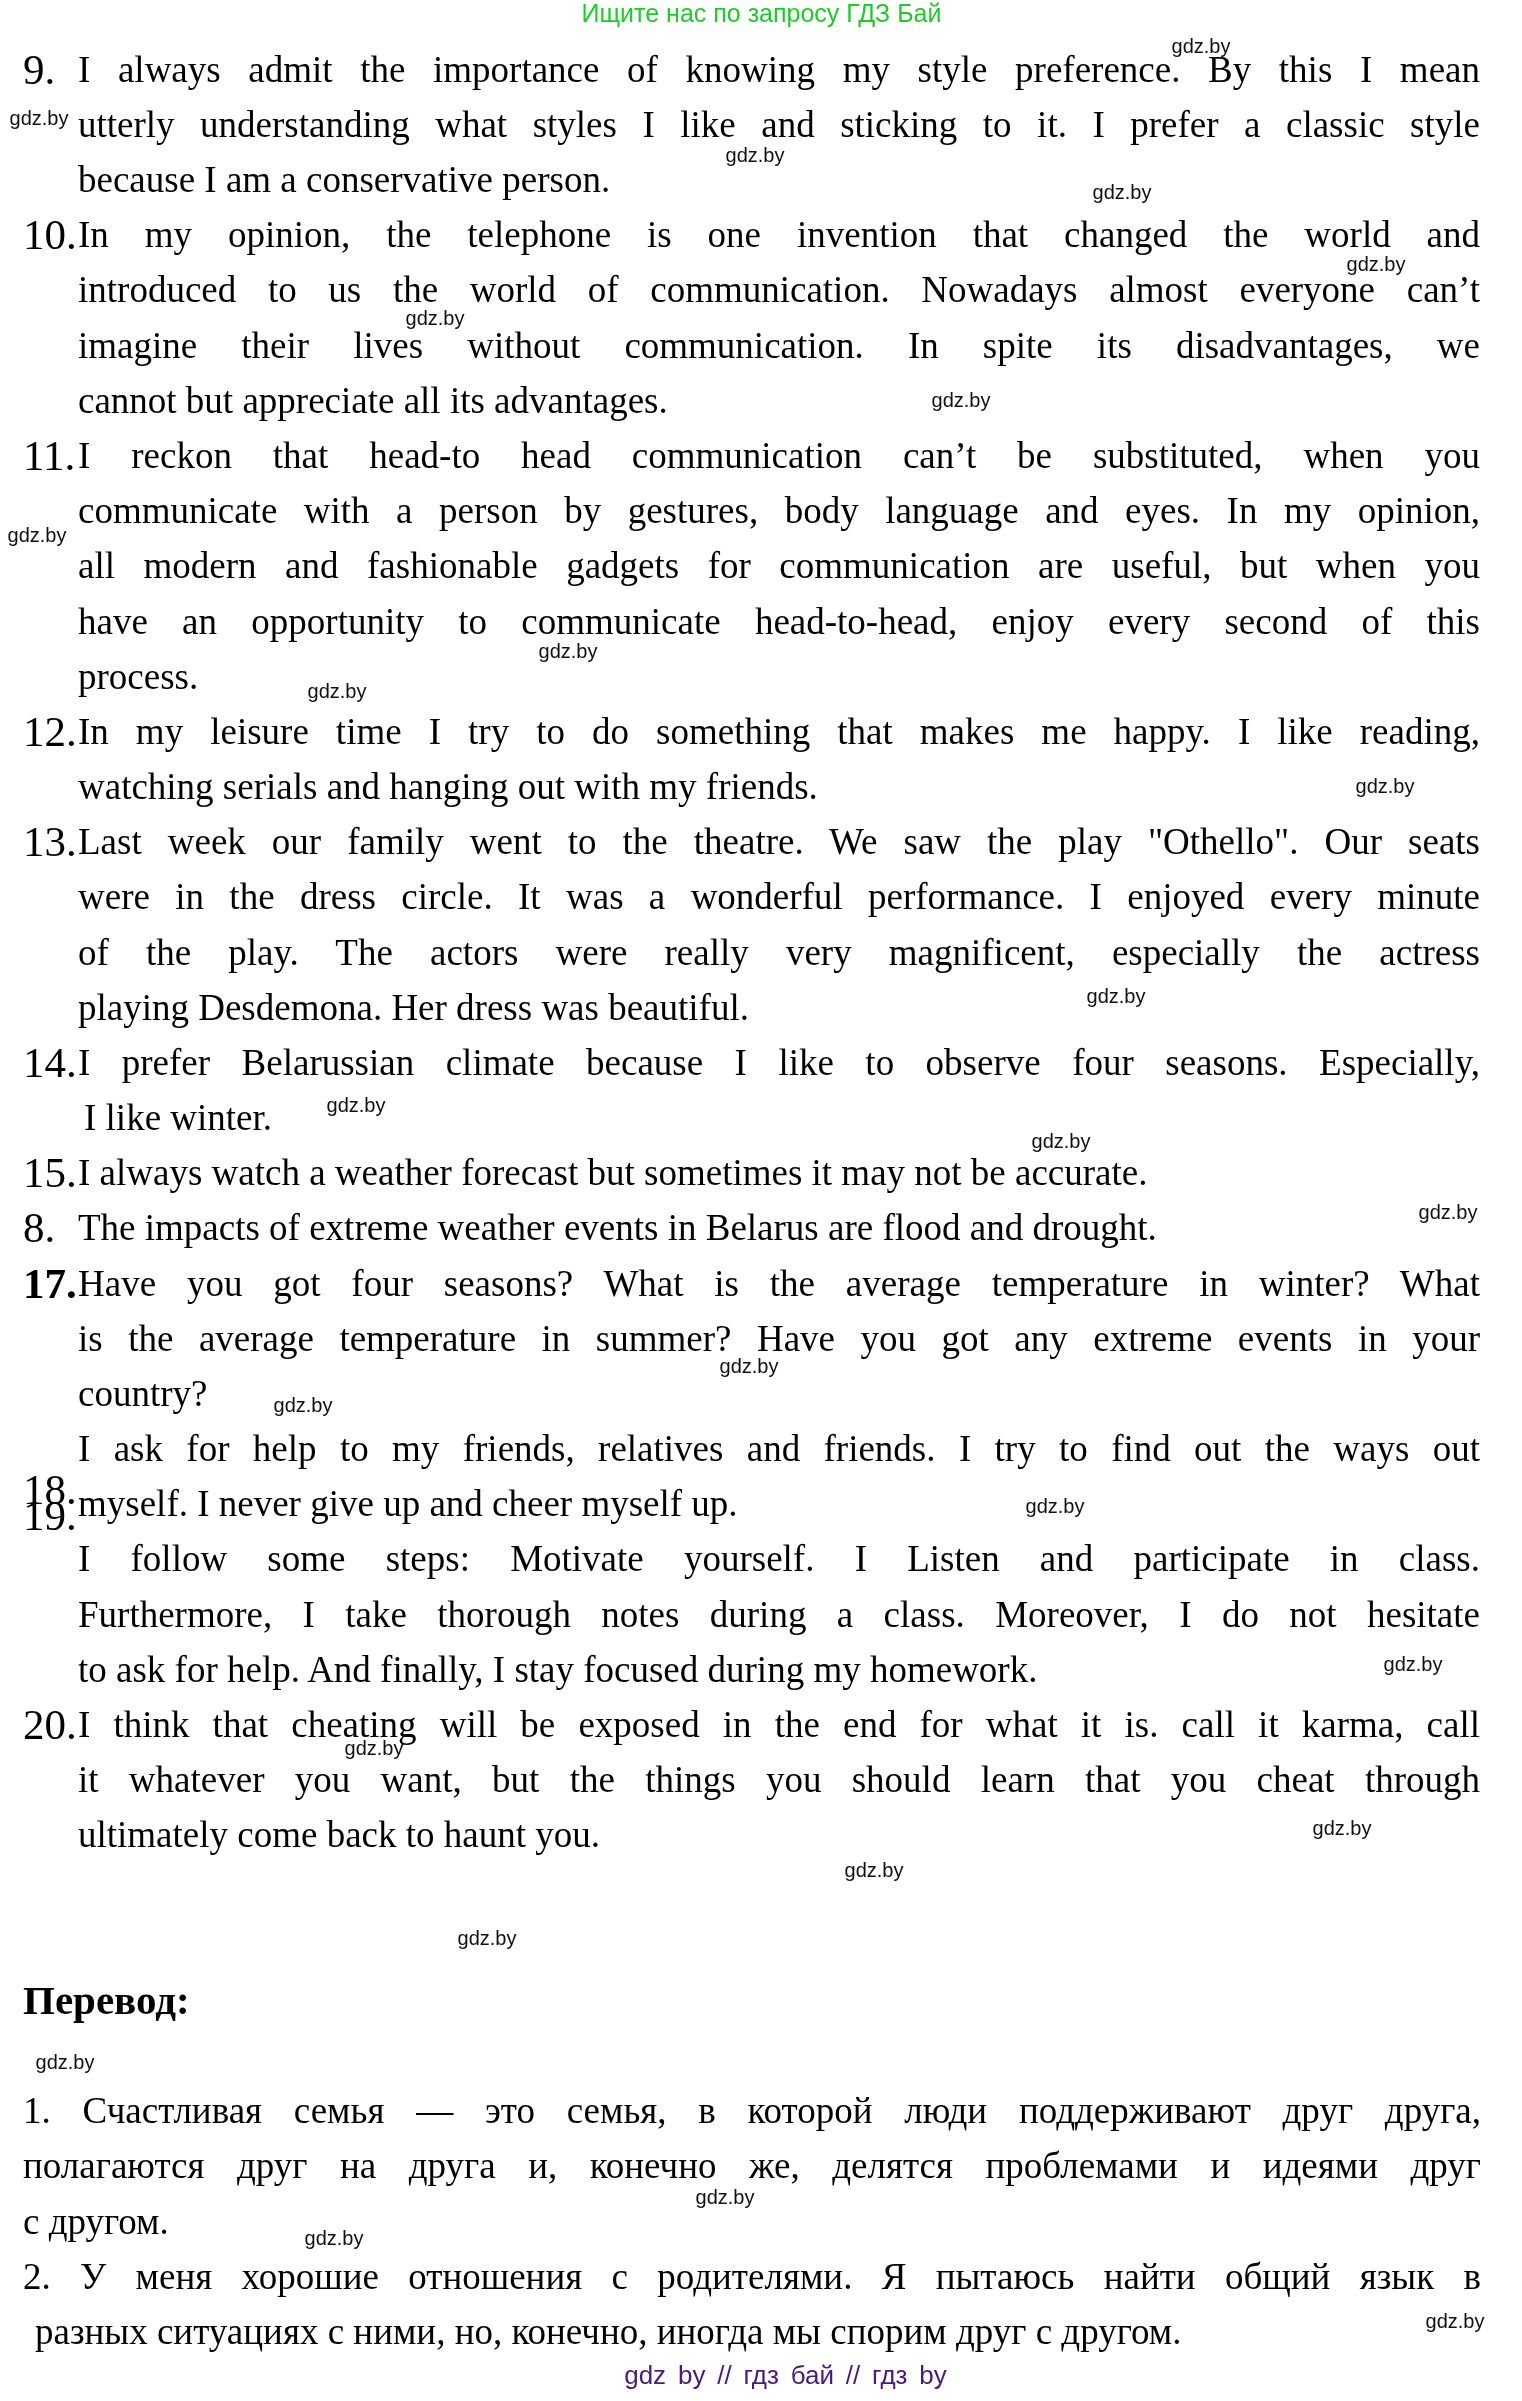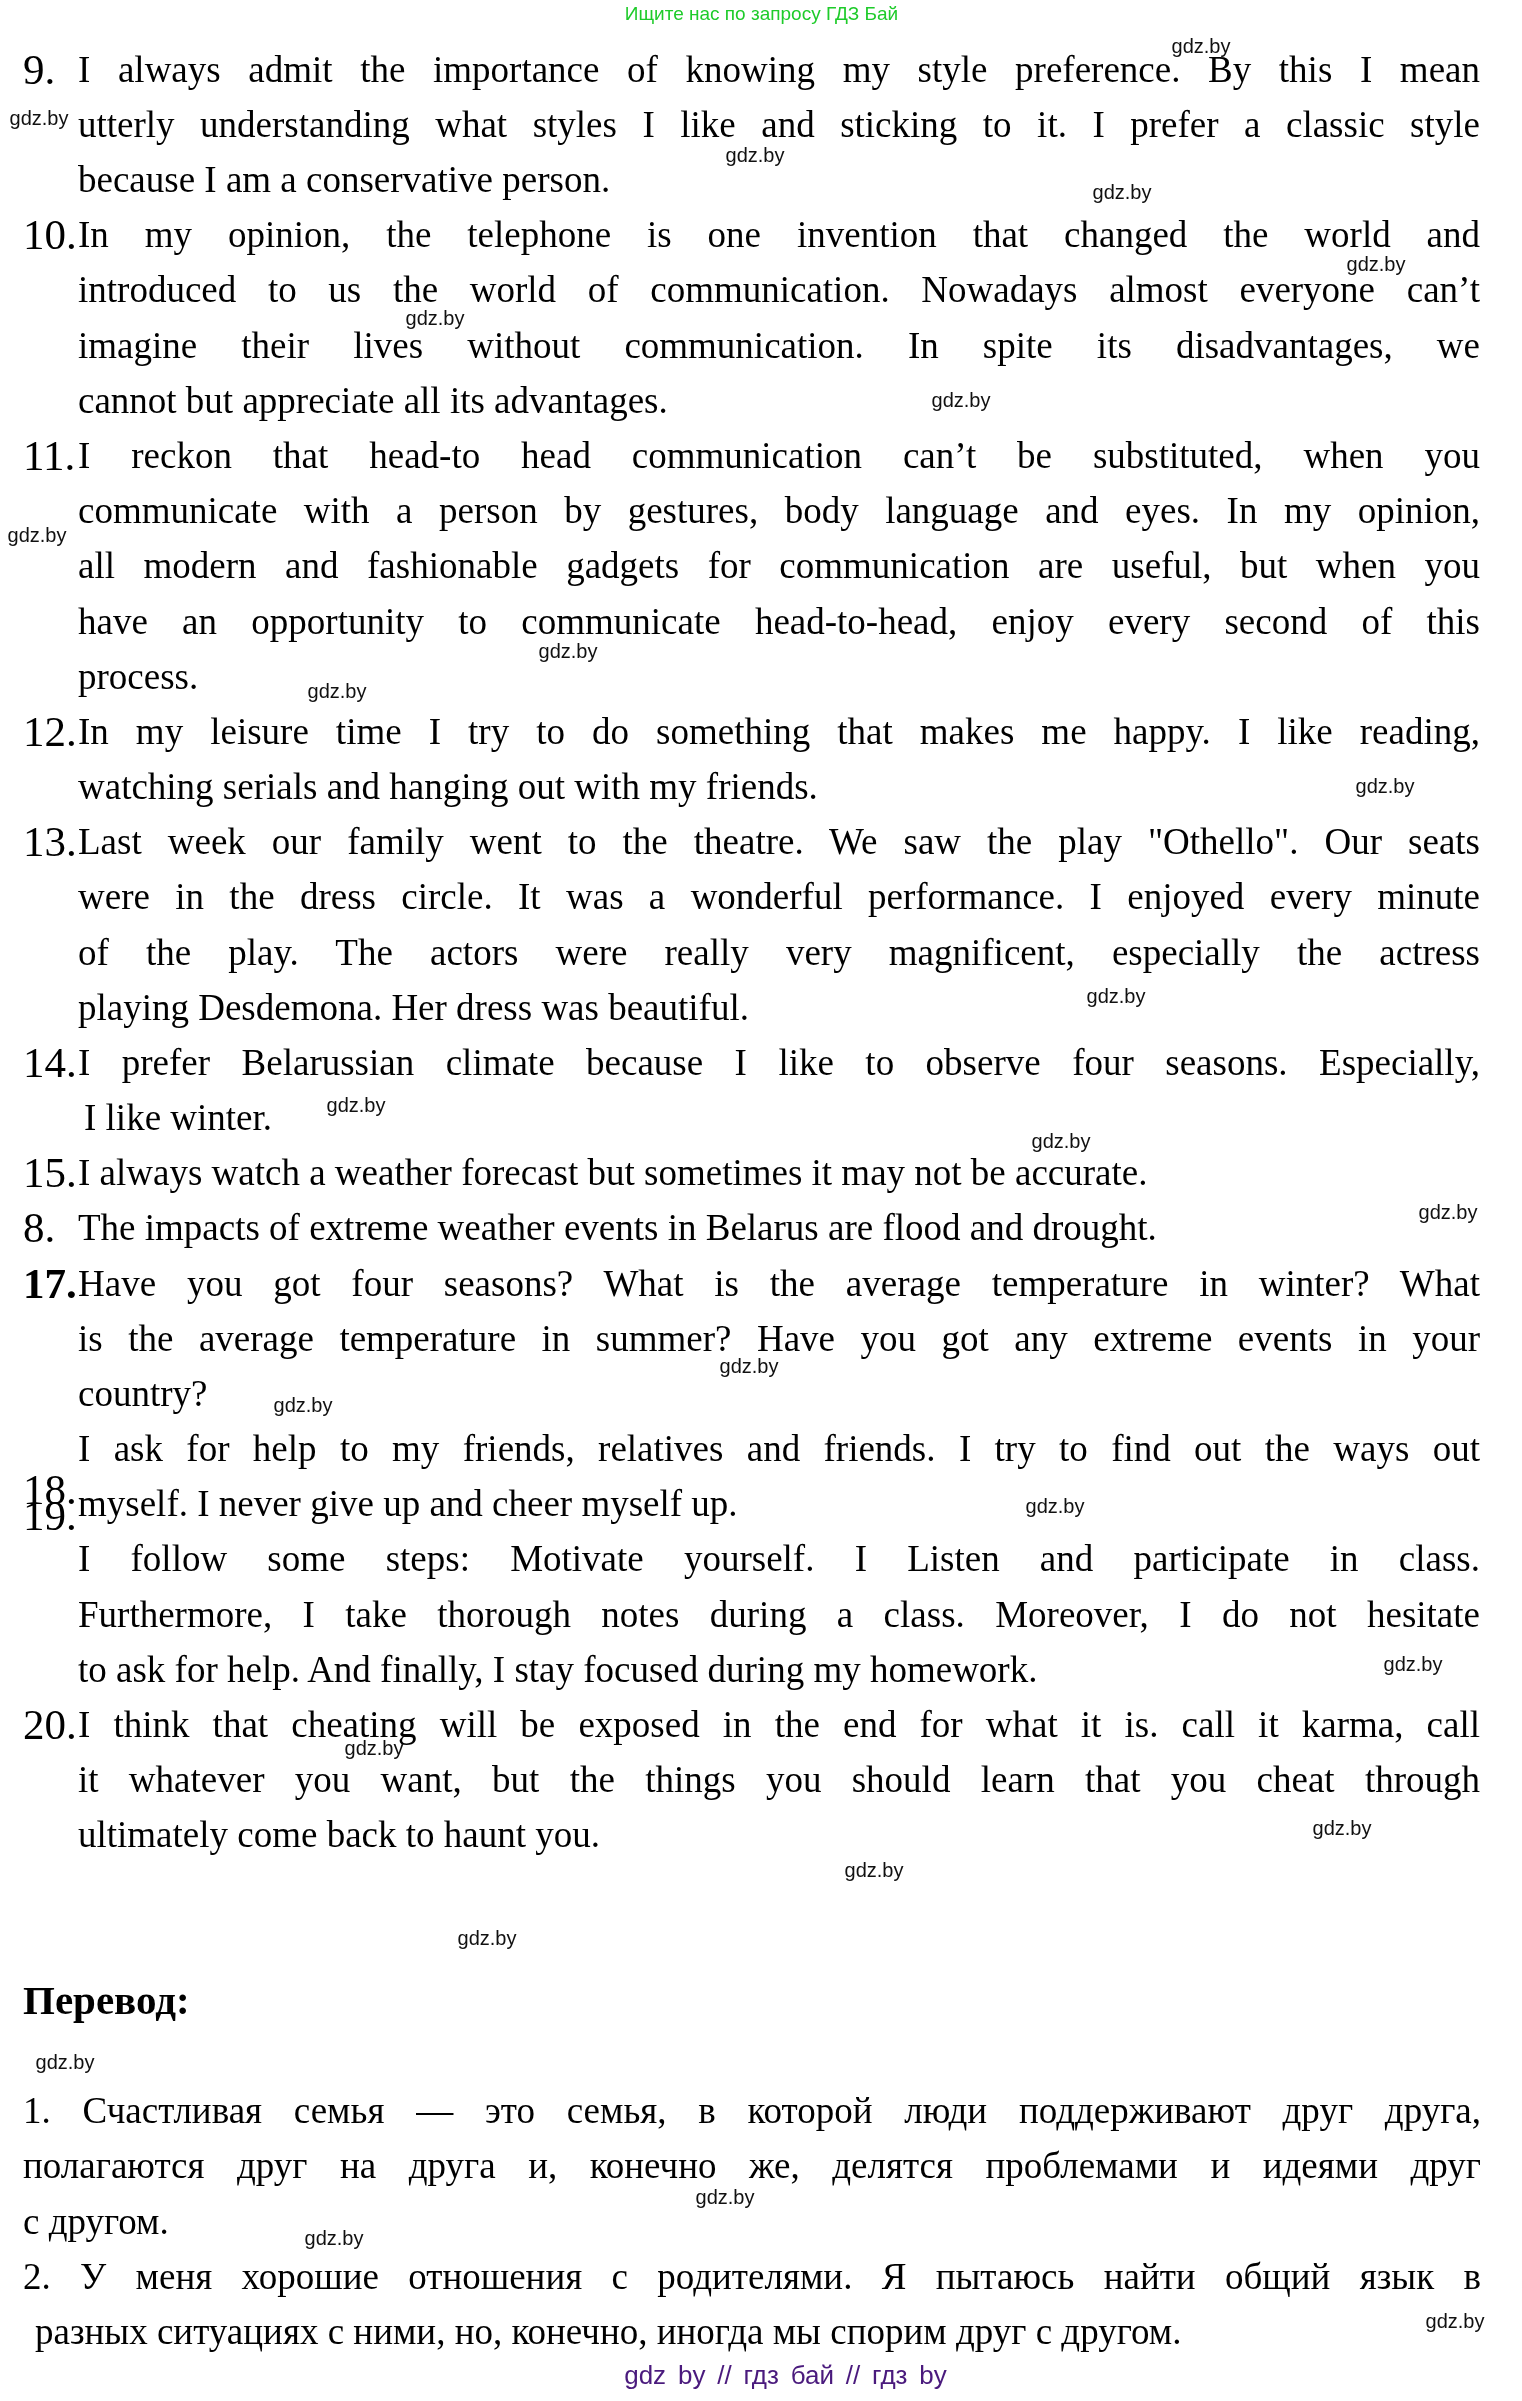--- a/index.html
+++ b/index.html
@@ -1,21 +1,21 @@
 <!DOCTYPE html>
 <html style="font-size:12px"><head>
 <meta charset="utf-8">
 <style>
   html, body { margin: 0; padding: 0; background: #ffffff; }
   body { width: 1523px; height: 2401px; position: relative; overflow: hidden; }
   .page { position: absolute; left: 0; top: 0; width: 1523px; height: 2401px; }
   .top-banner {
     position: absolute; left: 0; top: 0; width: 1523px; height: 27px;
     text-align: center; font-family: "Liberation Sans", sans-serif;
-    font-size: 19px; line-height: 27px; color: #1ecb2a; text-decoration: none;
+    font-size: 25px; line-height: 27px; color: #1ecb2a; text-decoration: none;
   }
   .bottom-banner {
     position: absolute; left: 0; top: 2360px; width: 1523px; height: 30px;
     text-align: center; font-family: "Liberation Sans", sans-serif;
     font-size: 26px; line-height: 30px; color: #4a1a7d; word-spacing: 4.6px; padding-left: 24px;
   }
   .line {
     position: absolute; left: 78px; width: 1402px; height: 55px;
     font-family: "Liberation Serif", serif; font-size: 37px; line-height: 55px;
     color: #000; white-space: nowrap; text-align: justify; text-align-last: justify;

